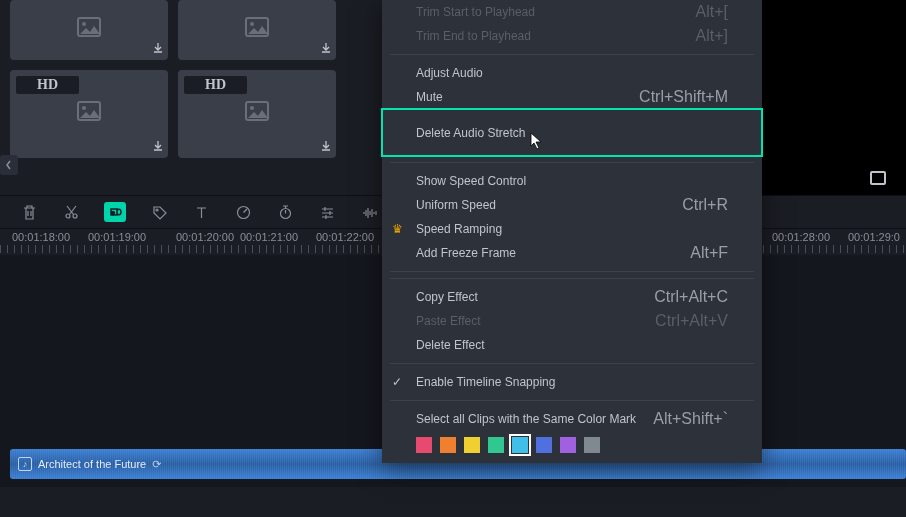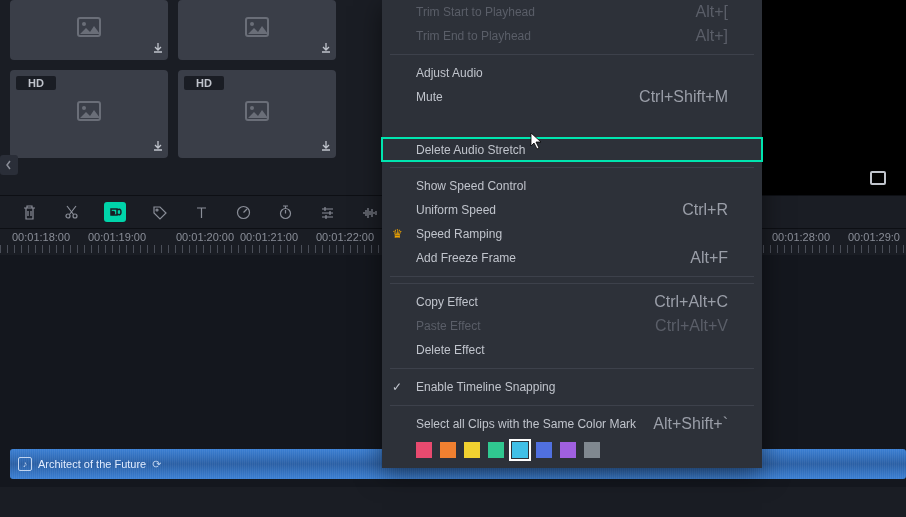--- a/index.html
+++ b/index.html
@@ -47,24 +47,25 @@
   right: 4px;
   color: #c0c4cc;
   font-size: 11px;
 }
 .thumb .hd-badge {
   position: absolute;
   top: 6px;
   left: 6px;
   background: #1a1d24;
   color: #c0c4cc;
-  font-size: 11px;
-  padding: 1px 12px;
+  font-size: 14px;
+  padding: 1px 21px;
   border-radius: 2px;
   font-weight: 600;
+  font-family: Liberation Serif, serif;
 }
 .thumb.tall { height: 88px; }
 .collapse-btn {
   position: absolute;
   left: 0;
   top: 155px;
   width: 18px;
   height: 20px;
   background: #2a2e38;
   border-radius: 3px;
@@ -204,22 +205,21 @@
   padding: 0 34px 0 34px;
   font-size: 12px;
   color: #c0c4cc;
   cursor: pointer;
   position: relative;
 }
 .menu-item.disabled { color: #5a5e68; }
 .menu-item.highlighted {
   outline: 2px solid #00e5b0;
   outline-offset: -1px;
-  height: 23px;
-  margin-top: 29px;
+  height: 47px;
 }
 .menu-sep {
   height: 1px;
   background: #3d414b;
   margin: 6px 8px;
 }
 .menu-shortcut {
   margin-left: auto;
   font-size: 16px;
   color: #9a9ea8;

